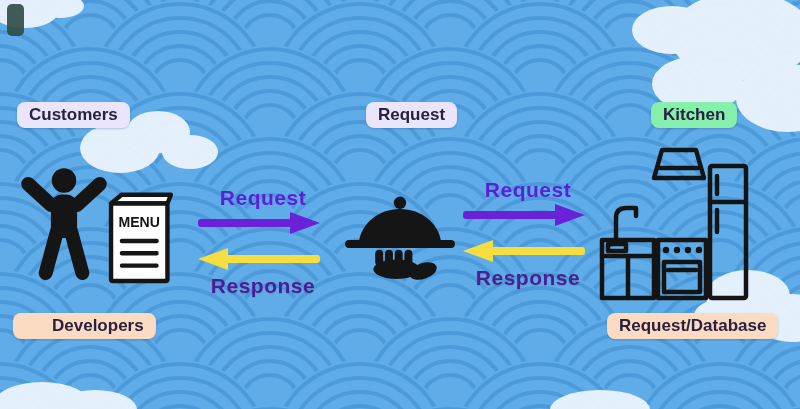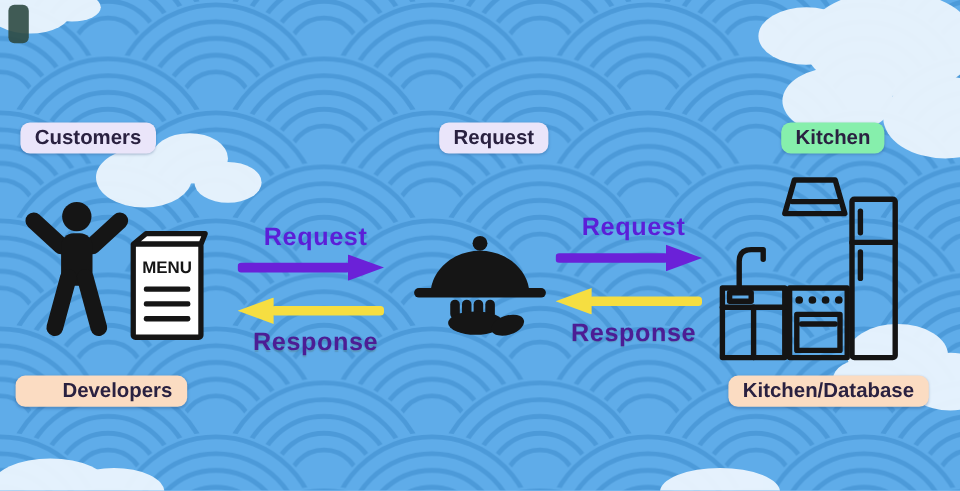--- a/index.html
+++ b/index.html
@@ -130,21 +130,21 @@
     </g>
   </svg>
 
   <div class="corner-ribbon"></div>
 
   <div class="pill lavender pill-customers">Customers</div>
   <div class="pill lavender pill-waiter">Request</div>
   <div class="pill pinkish pill-kitchen">Kitchen</div>
 
   <div class="pill peach pill-developers">Developers</div>
-  <div class="pill peach pill-server">Kitchen/Database</div>
+  <div class="pill peach pill-server">Request/Database</div>
 
   <svg class="icon-person" viewBox="0 0 110 150">
     <g fill="#151515" stroke="#151515" stroke-linecap="round">
       <circle cx="55" cy="16" r="14" stroke="none"></circle>
       <path d="M40 44 L14 20" stroke-width="16" fill="none"></path>
       <path d="M70 44 L96 20" stroke-width="16" fill="none"></path>
       <rect x="40" y="32" width="30" height="50" rx="12" stroke="none"></rect>
       <path d="M47 74 L34 122" stroke-width="16" fill="none"></path>
       <path d="M63 74 L76 122" stroke-width="16" fill="none"></path>
     </g>

